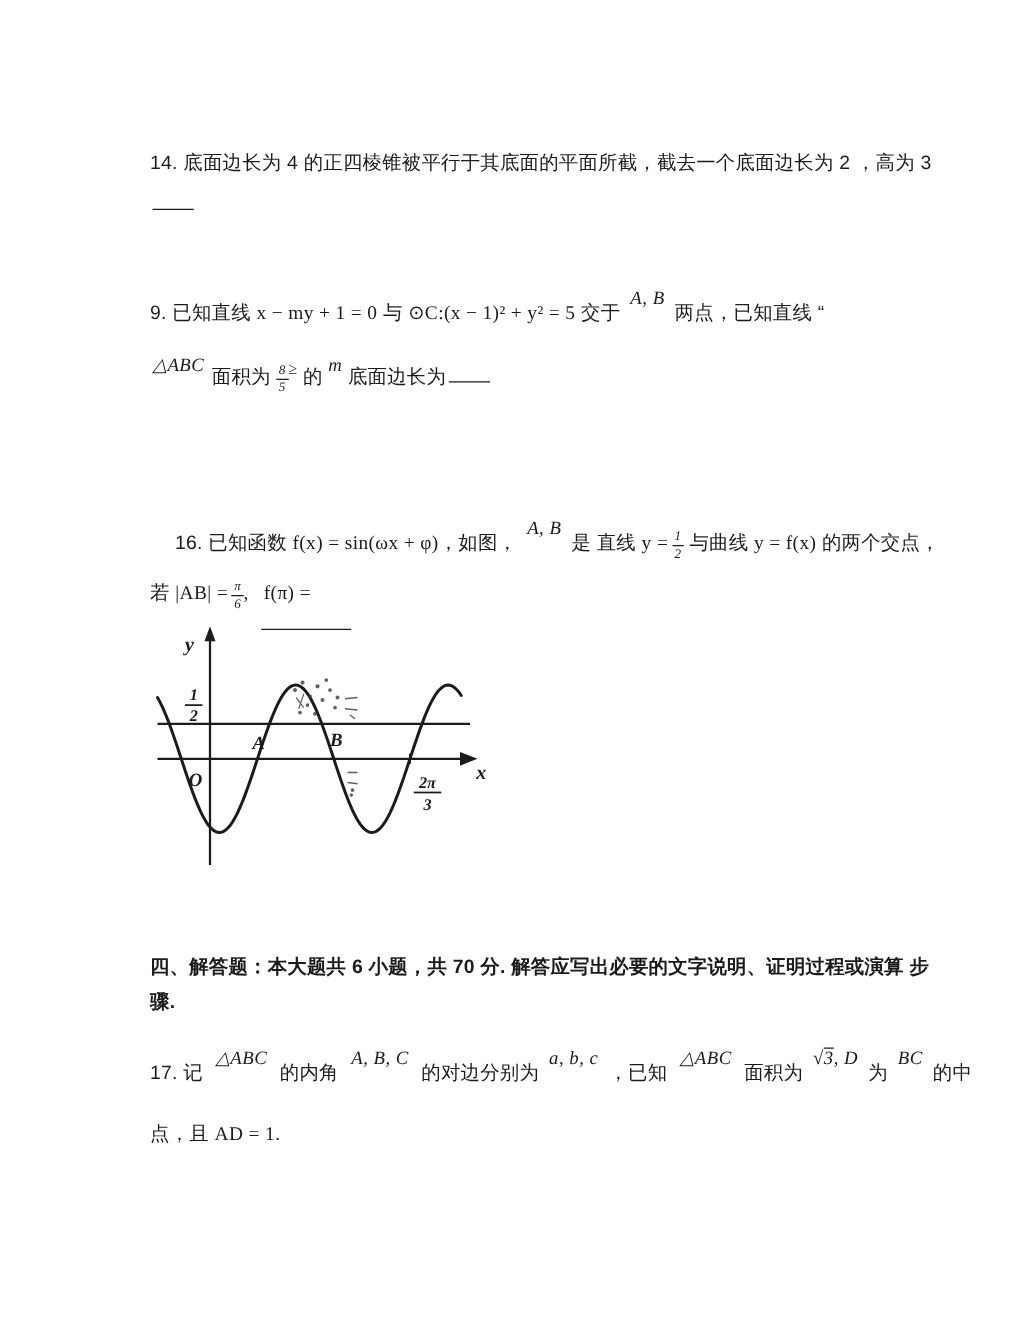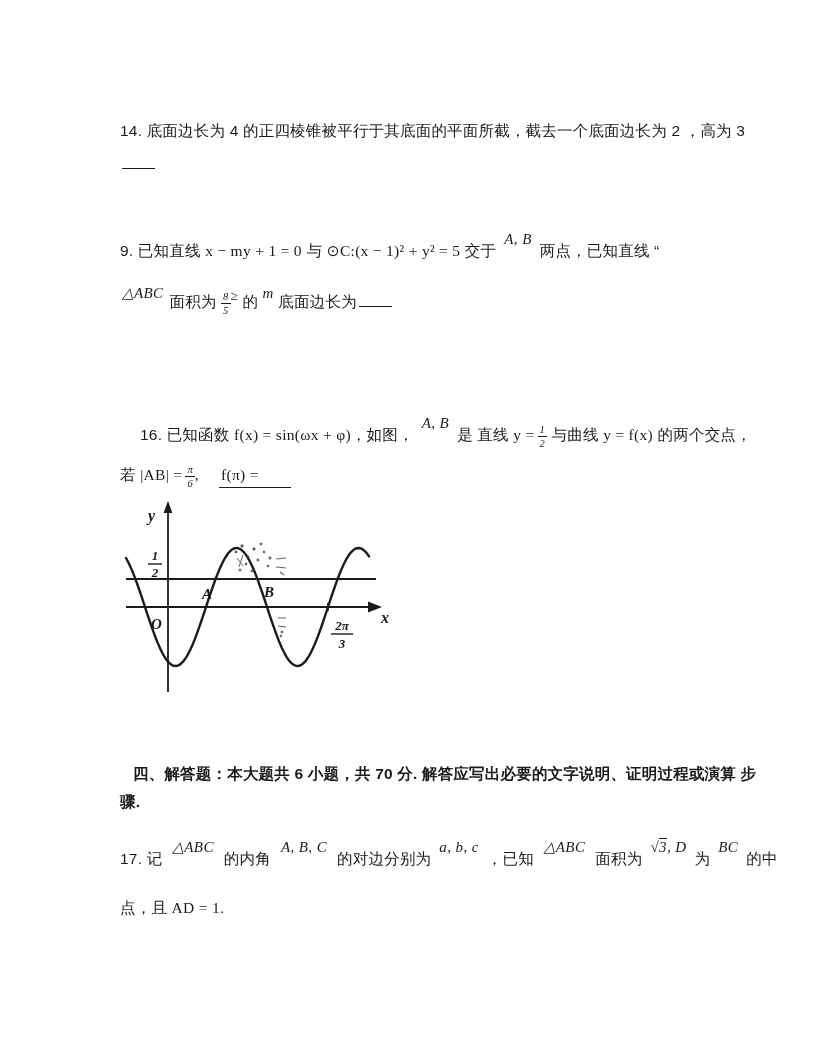--- a/index.html
+++ b/index.html
@@ -8,21 +8,21 @@
   .line{position:absolute;white-space:nowrap;font-size:15.5px;line-height:21px;letter-spacing:.2px;}
   .bold{font-weight:700;}
   .math{font-family:"Liberation Serif",serif;letter-spacing:.3px;}
   .sup{font-family:"Liberation Serif",serif;font-style:italic;position:relative;top:-12px;font-size:15px;letter-spacing:.4px;}
   .q{font-family:"Liberation Serif",serif;position:relative;top:-7px;font-size:13px;}
   .frac{display:inline-block;vertical-align:-7px;text-align:center;
         font-family:"Liberation Serif",serif;font-style:italic;font-size:10.5px;line-height:1.05;}
   .frac .n{display:block;border-bottom:1px solid #1b1b1b;padding:0 2px 1px;}
   .frac .d{display:block;padding-top:1px;}
   .blank{display:inline-block;width:33px;height:3px;border-bottom:1.6px solid #1b1b1b;margin-left:2px;}
-  .ublock{display:inline-block;border-bottom:1.3px solid #1b1b1b;padding:0 2px 2px 2px;margin-left:20px;}
+  .ublock{display:inline-block;border-bottom:1.3px solid #1b1b1b;padding:0 2px 18px 2px;margin-left:10px;}
   .uspace{display:inline-block;width:30px;}
   .sqrt-bar{border-top:1px solid #1b1b1b;}
   .figure{position:absolute;left:118px;top:500px;width:290px;height:200px;}
   svg text{font-family:"Liberation Serif",serif;font-style:italic;font-weight:700;fill:#1b1b1b;}
 </style>
 </head>
 <body>
 
 <div class="line" style="left:120px;top:120px;">
   <span>14. </span><span>底面边长为 4 的正四棱锥被平行于其底面的平面所截，截去一个底面边长为 2 ，高为 3</span>
@@ -89,21 +89,21 @@
         <circle cx="152" cy="58" r="1.1"></circle>
       <path d="M119 58 l6 8 M125 55 l-4 12" stroke-width="1" fill="none"></path>
       <path d="M158 59 l10 -1 M158 67 l10 1 M162 72 l4 3" stroke-width="1.2" fill="none"></path>
       <path d="M160 118 l8 0 M160 126 l8 1" stroke-width="1.1" fill="none"></path>
       <circle cx="164" cy="132" r="1"></circle>
         <circle cx="163" cy="136" r="0.9"></circle>
     </g>
   </svg>
 </div>
 
-<div class="line bold" style="left:133px;top:763px;text-align:right;">
+<div class="line bold" style="left:120px;top:763px;text-align:right;">
   <span>四、解答题：本大题共 6 小题，共 70 分. 解答应写出必要的文字说明、证明过程或演算 步</span>
 </div>
 <div class="line bold" style="left:120px;top:791px;">
   <span>骤.</span>
 </div>
 
 <div class="line" style="left:120px;top:848px;">
   <span>17. </span><span>记</span><span class="sup" style="margin:0 10px;">△ABC</span><span>的内角</span><span class="sup" style="margin:0 10px;">A, B, C</span><span>的对边分别为</span><span class="sup" style="margin:0 8px;">a, b, c</span><span>，已知</span><span class="sup" style="margin:0 10px;">△ABC</span><span>面积为</span><span class="sup" style="margin:0 8px;"><span>√</span><span class="sqrt-bar">3</span><span>, D</span></span><span>为</span><span class="sup" style="margin:0 8px;">BC</span><span>的中</span>
 </div>
 <div class="line" style="left:120px;top:885px;margin-top:12px;">

